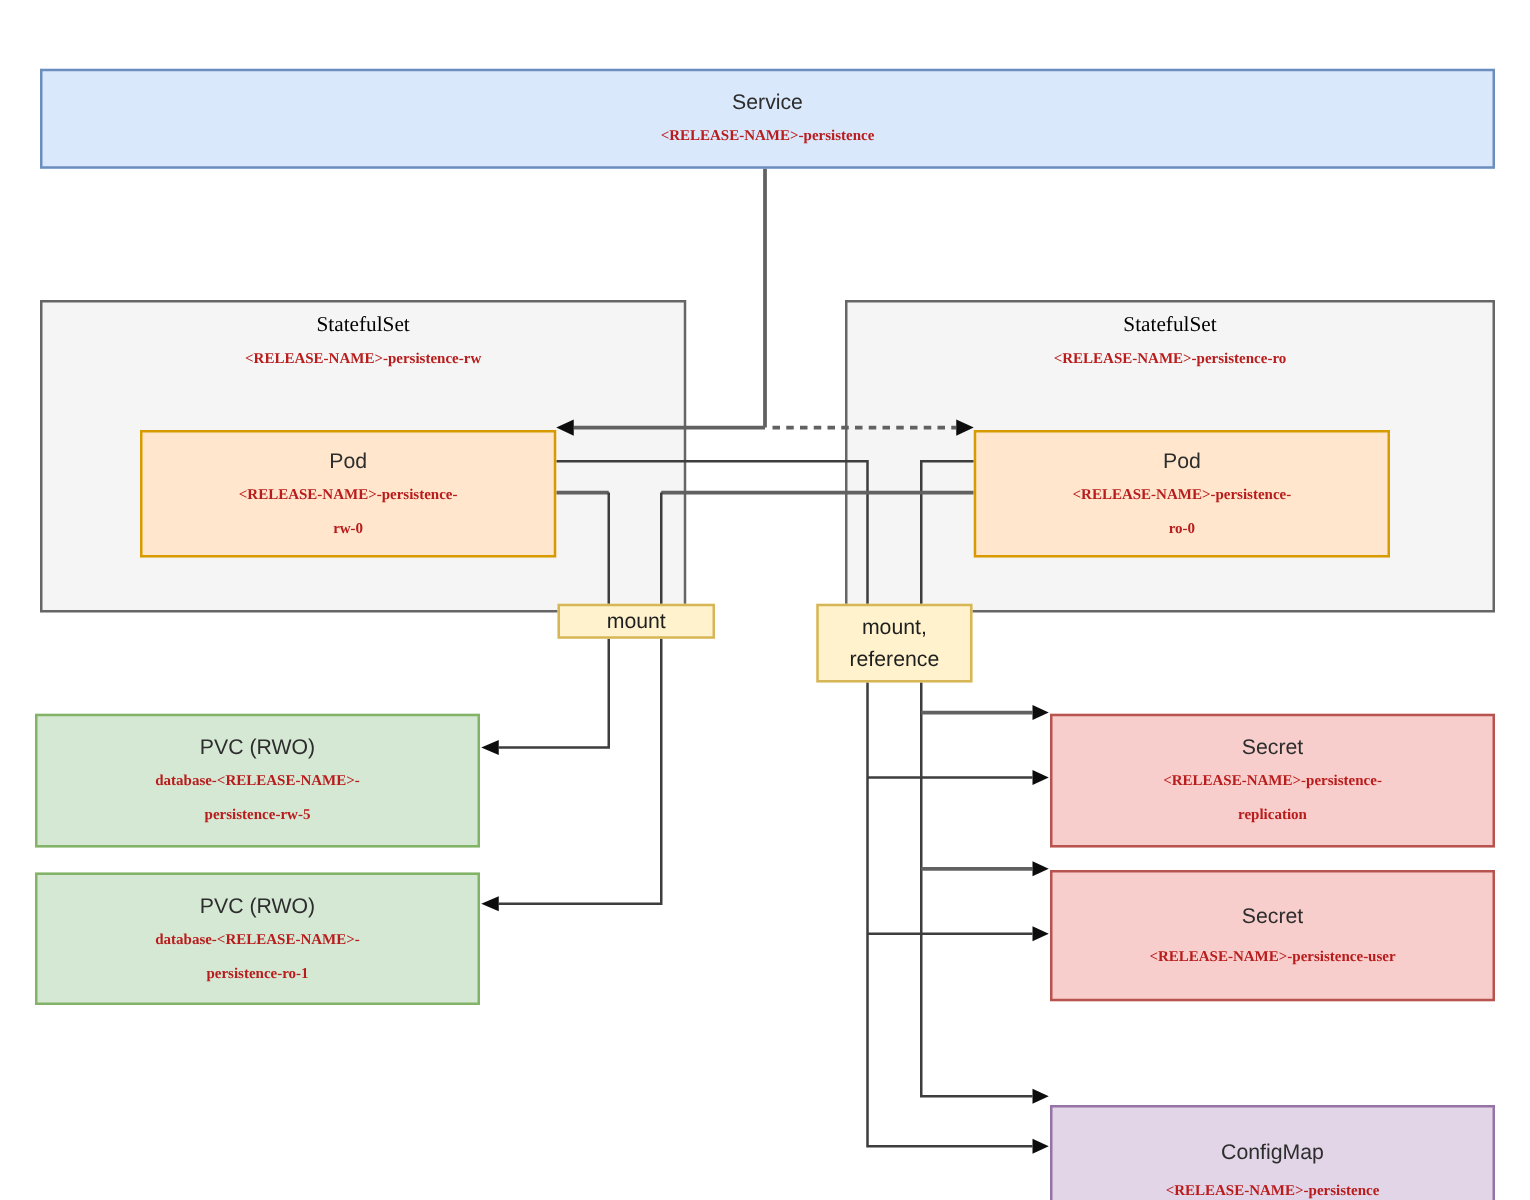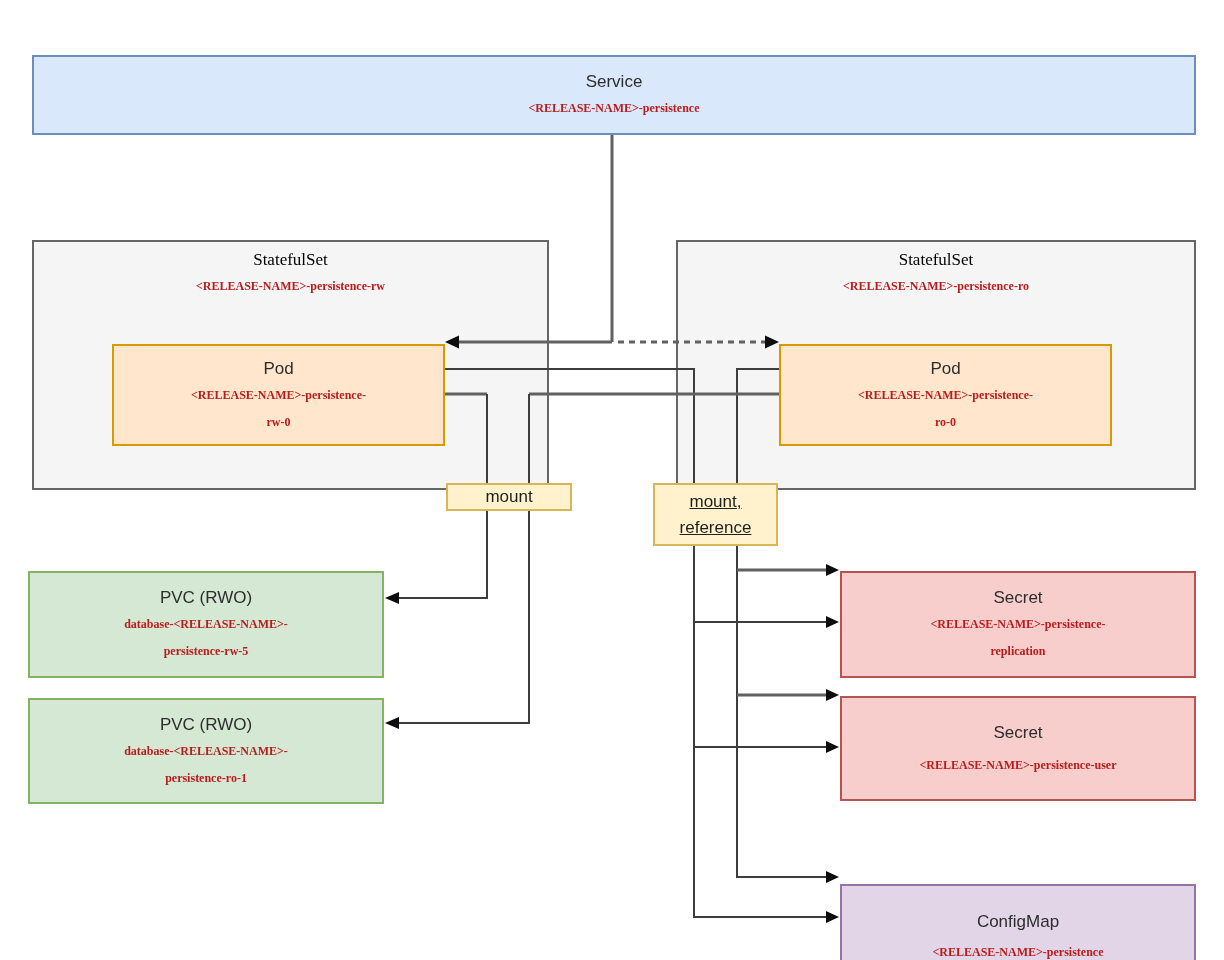--- a/index.html
+++ b/index.html
@@ -77,21 +77,21 @@
     text-align: center;
     background: #fff2cc;
     border: 2px solid #d6b656;
     font-size: 17px;
     line-height: 26px;
     color: #1f1f1f;
     z-index: 4;
   }
   .l-route    { left: 529px; top: 151px; width: 167px; height: 42px; }
   .l-mount    { left: 446px; top: 483px; width: 126px; height: 28px; }
-  .l-mountref { left: 653px; top: 483px; width: 125px; height: 63px; text-decoration: underline; }
+  .l-mountref { left: 653px; top: 483px; width: 125px; height: 63px; }
 
   
   #edges {
     position: absolute;
     left: 0; top: 0;
     z-index: 2;
   }
   .edge {
     fill: none;
     stroke: #3d3d3d;

